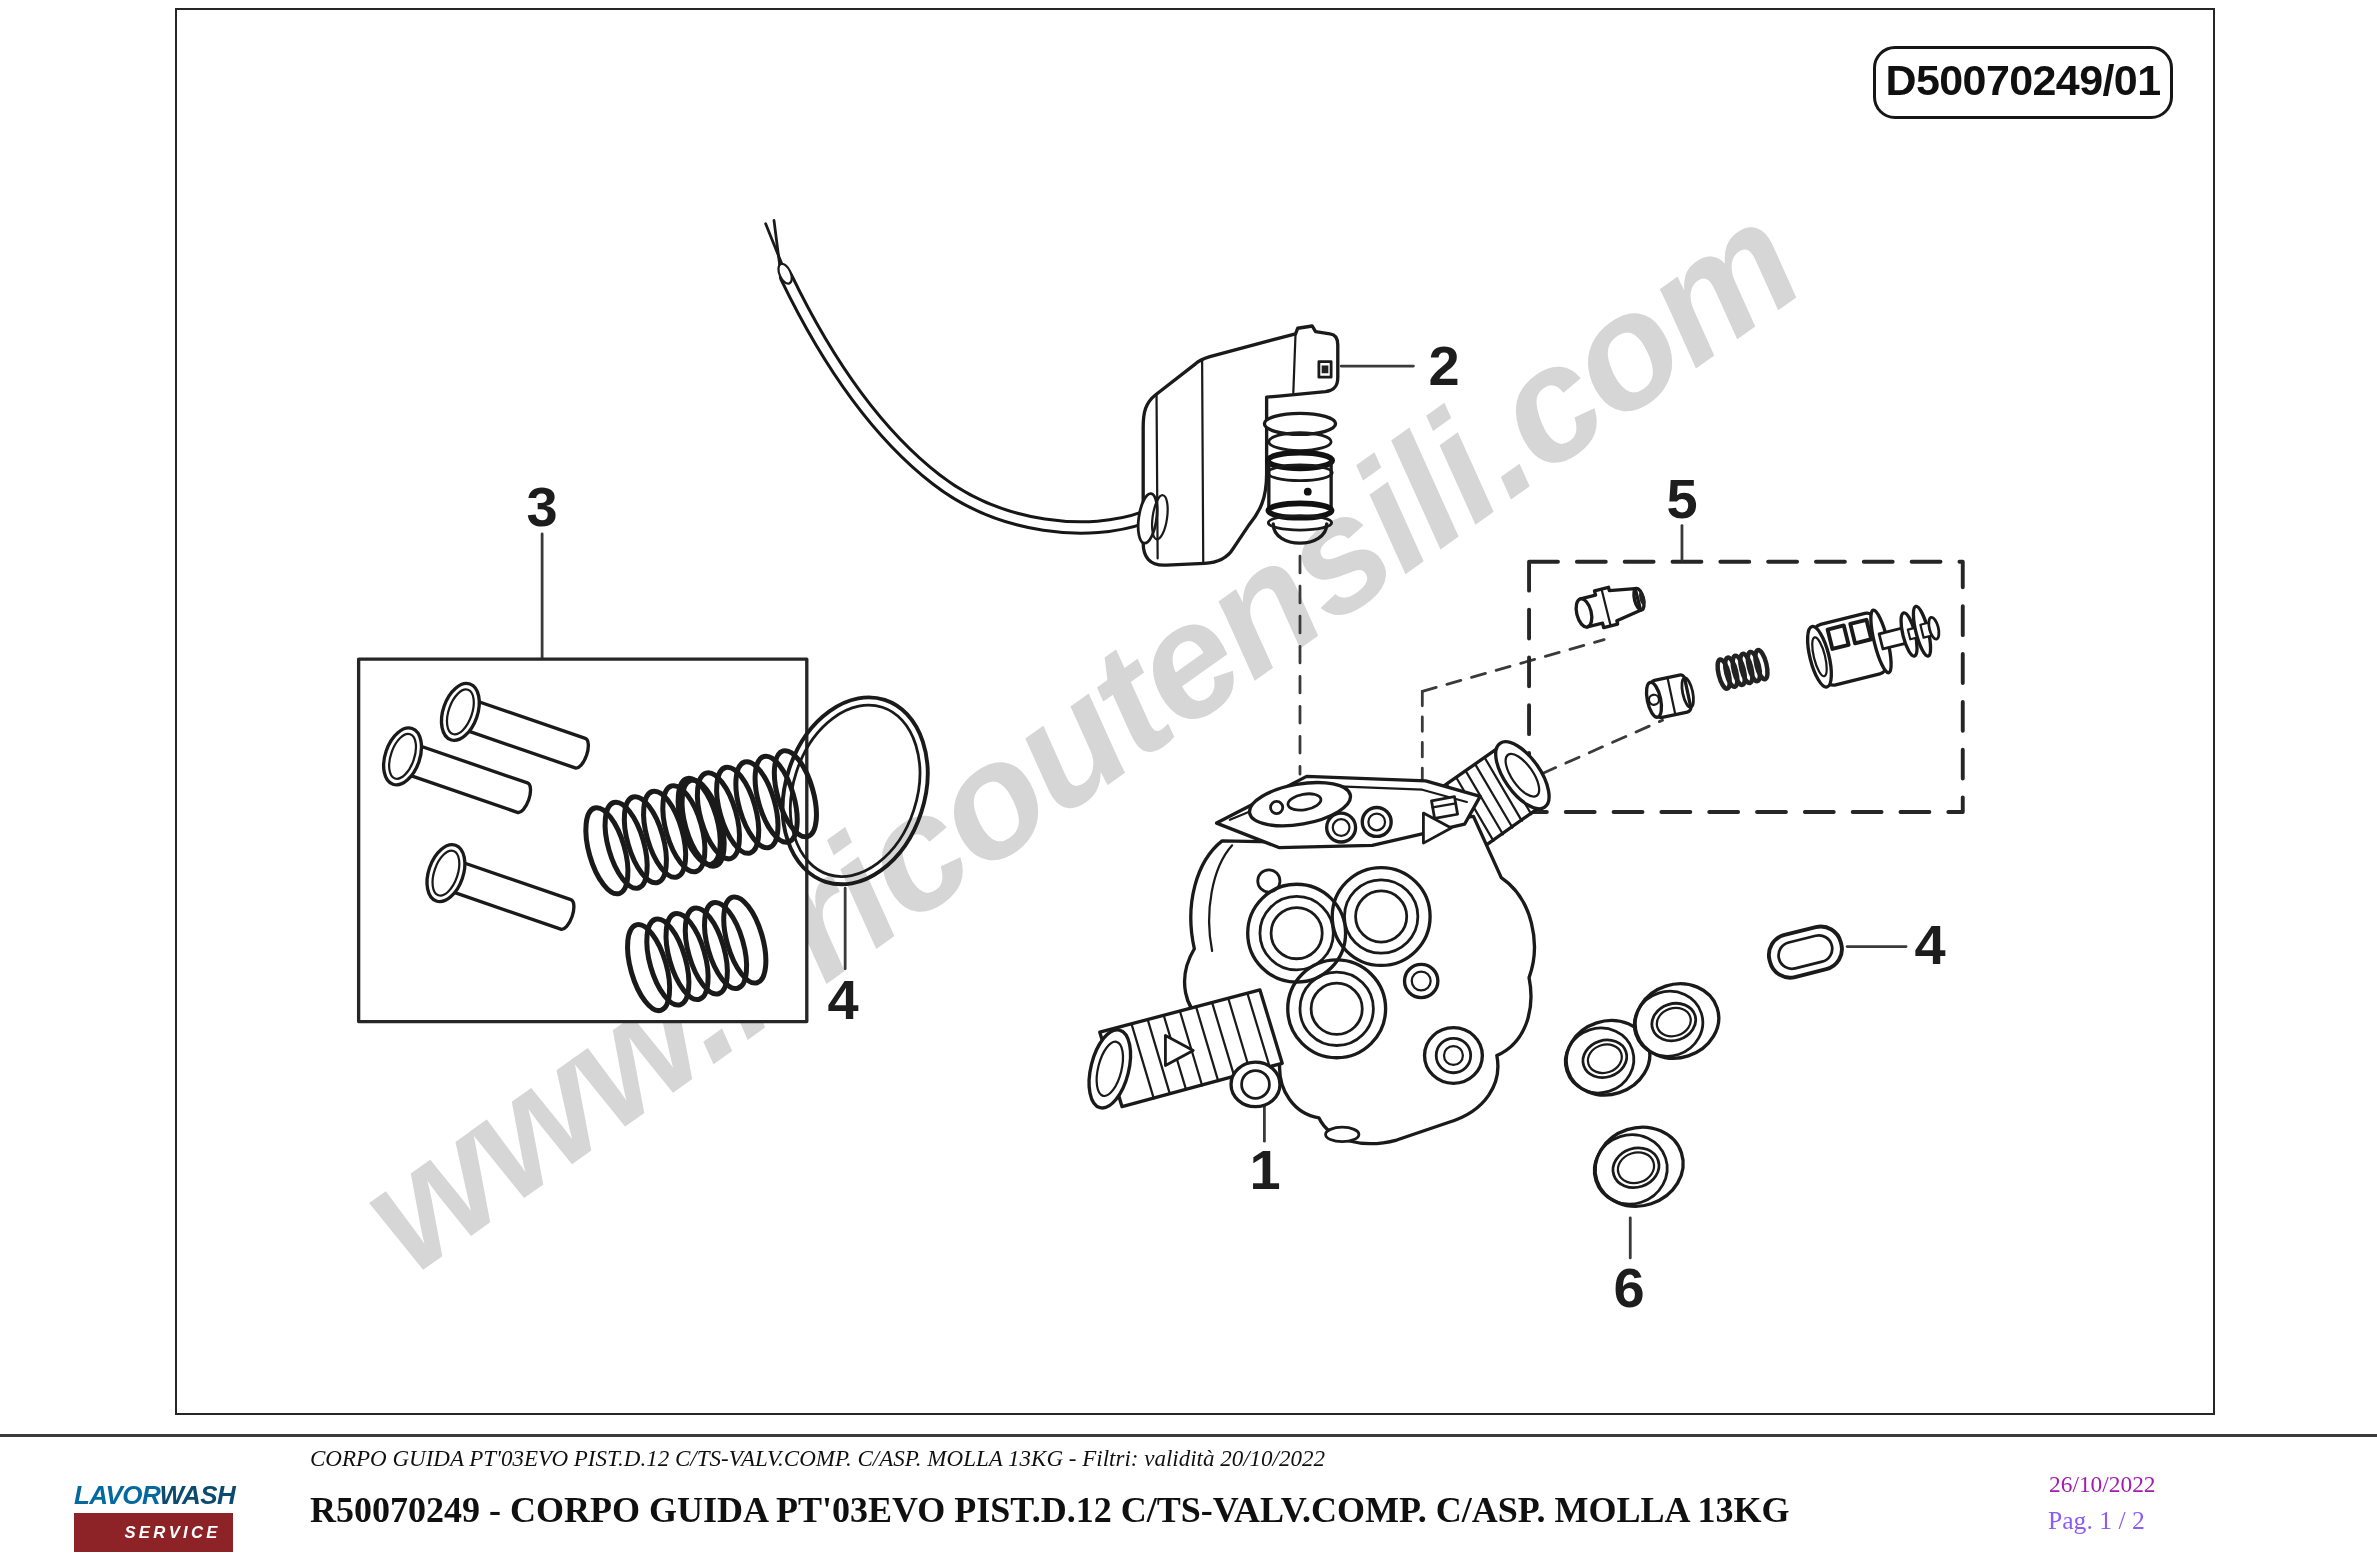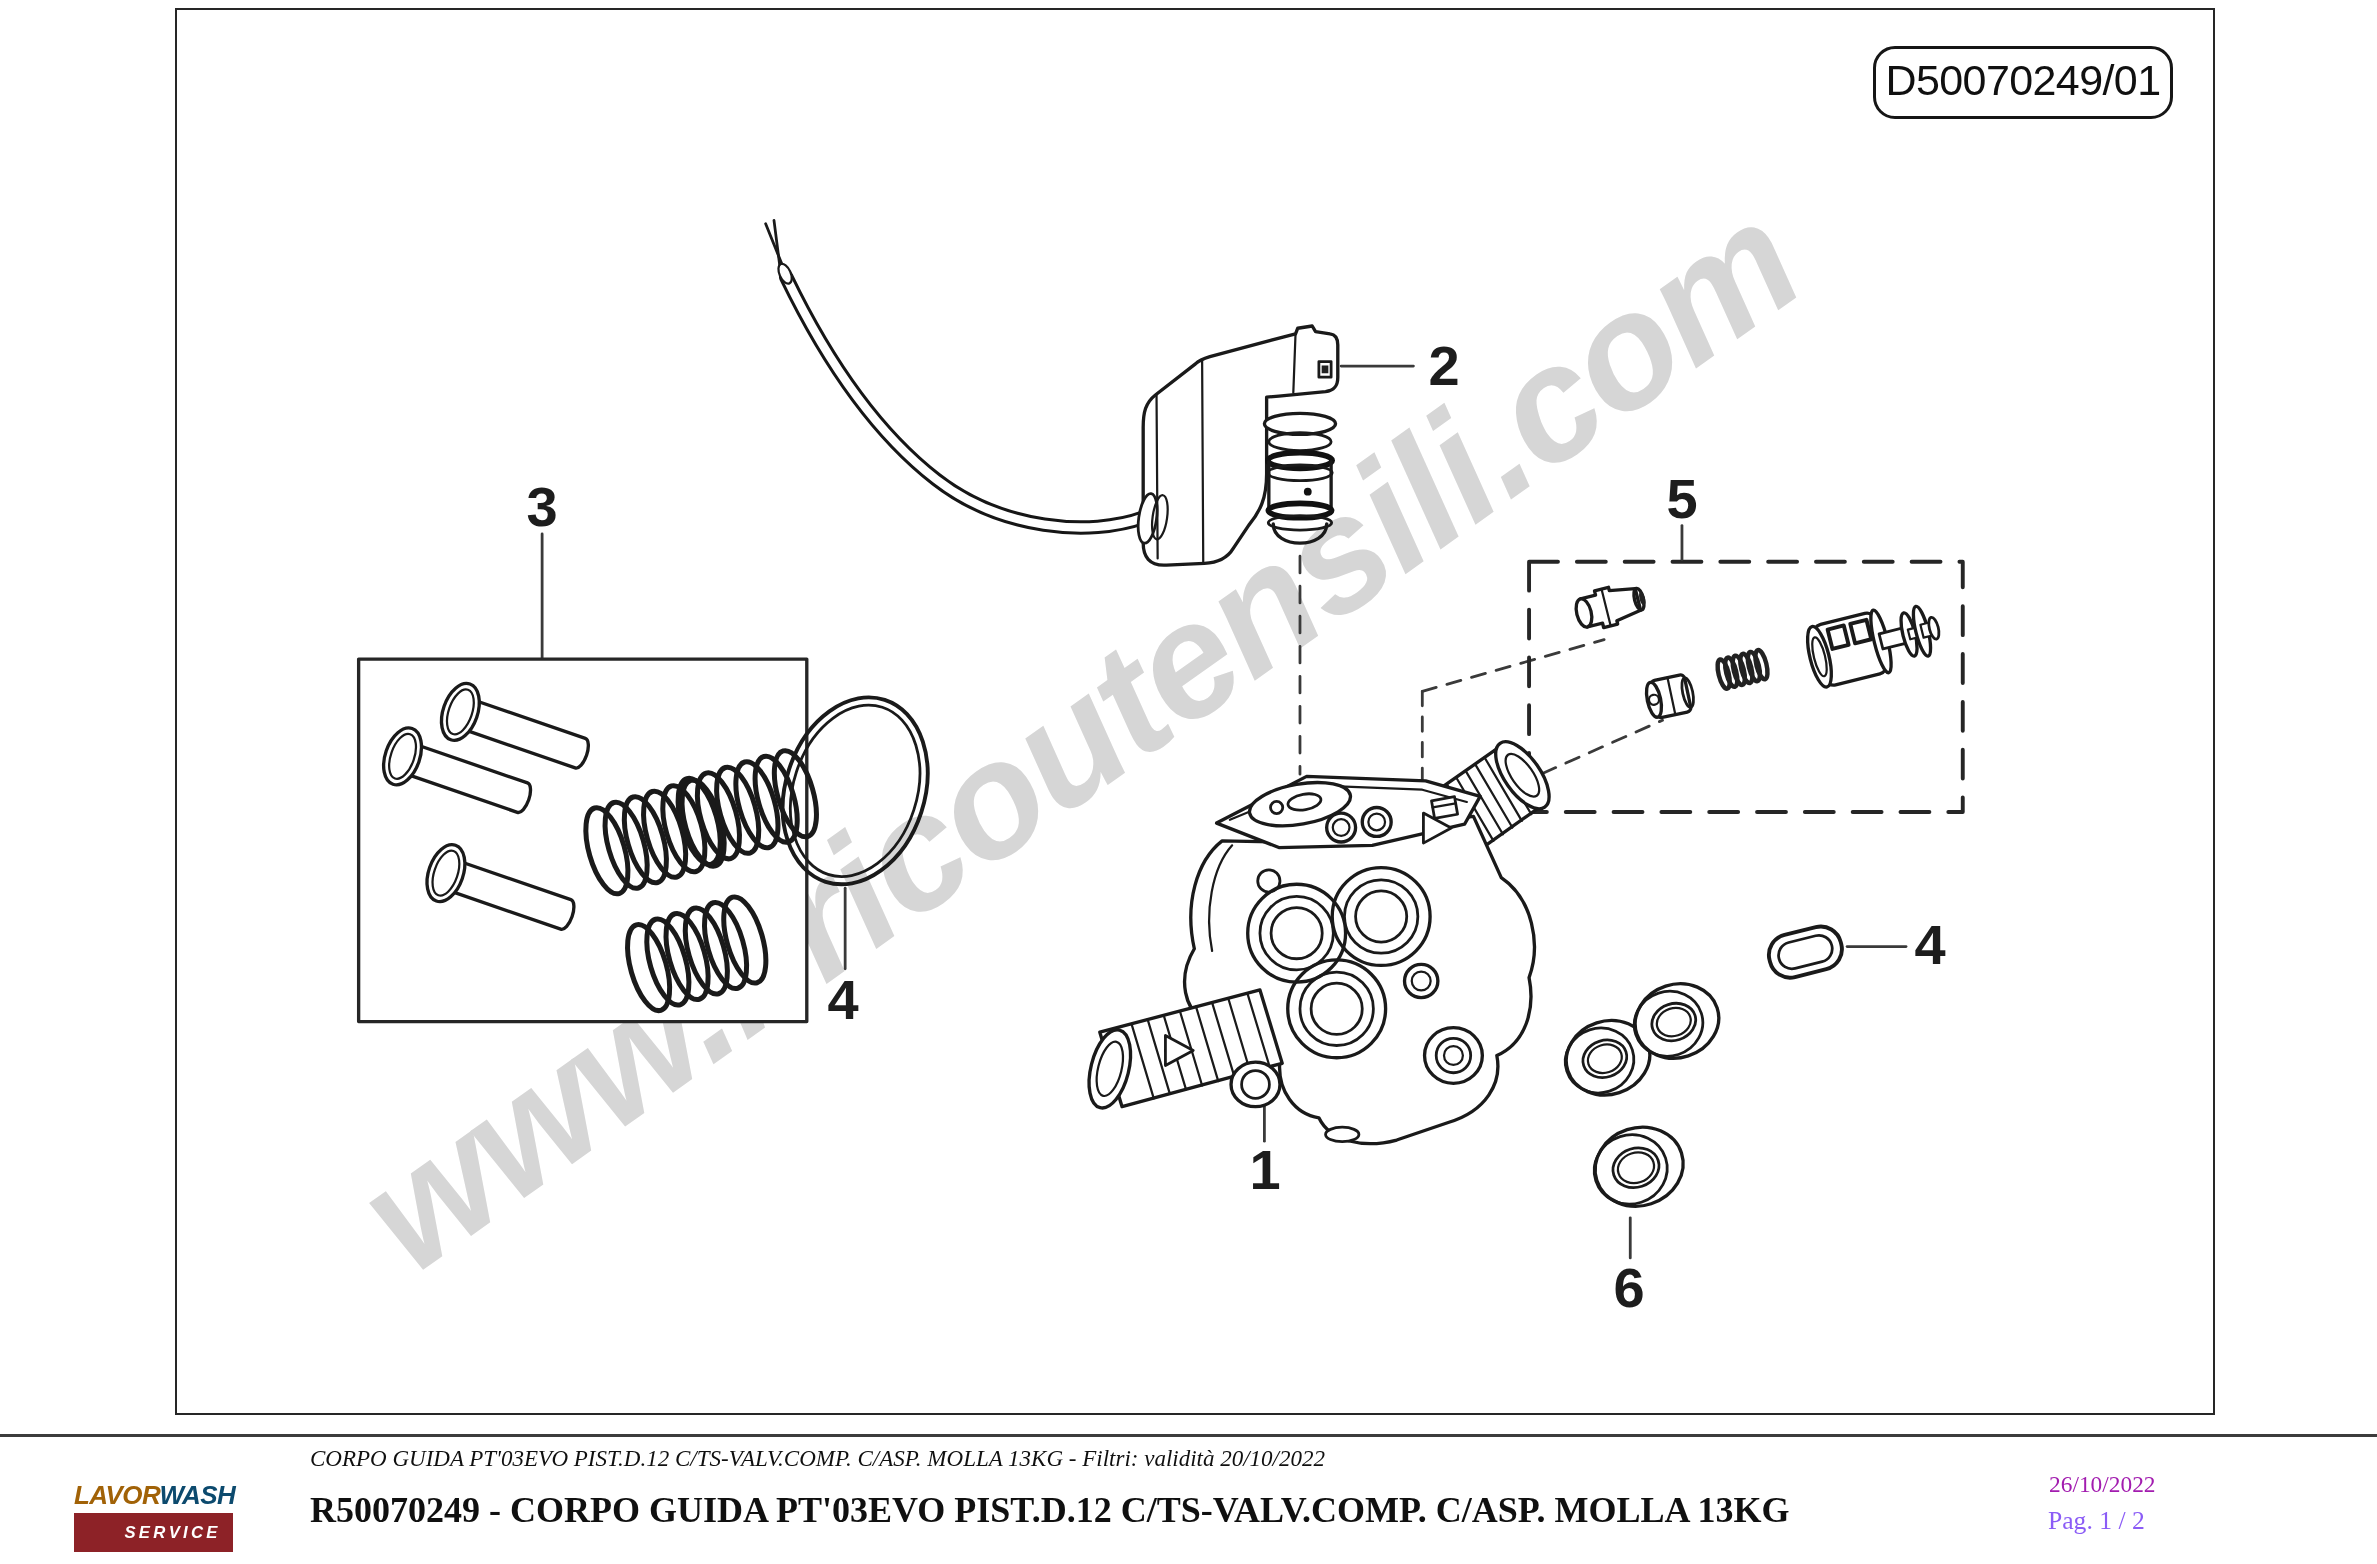--- a/index.html
+++ b/index.html
@@ -16,33 +16,33 @@
       font-family:"Liberation Sans",sans-serif;
       font-weight:bold;font-style:italic;
       font-size:162px;letter-spacing:-2.2px;white-space:nowrap;
       text-align:center;line-height:250px;color:#d6d6d6;z-index:1;}
 
   #diagram-svg{left:0;top:0;width:2377px;height:1565px;z-index:2;}
 
   
   #code-box{left:1873px;top:46px;width:294px;height:67px;z-index:3;
       border:3.3px solid #161616;border-radius:22px;background:#ffffff;
-      font-size:43px;font-weight:normal;letter-spacing:-0.6px;color:#101010;
+      font-size:43px;font-weight:bold;letter-spacing:-0.6px;color:#101010;
       text-align:center;line-height:63px;}
 
   
   .callout{z-index:4;font-size:56px;font-weight:bold;color:#1d1d1d;
       transform:translate(-50%,-50%);line-height:1;}
 
   
   #footer-divider{left:0;top:1434px;width:2377px;height:3.3px;background:#3c3c3c;z-index:5;}
 
   #logo{left:74px;top:1480px;z-index:6;font-style:italic;font-weight:bold;}
   #logo .row1{font-size:26px;letter-spacing:-0.6px;white-space:nowrap;}
-  #logo .lavor{color:#a16207;}
+  #logo .lavor{color:#0369a1;}
   #logo .wash{color:#0c4a6e;}
   #logo .service-box{margin-top:2.2px;width:159px;height:39px;background:#8d2227;
       text-align:right;padding-right:12.2px;box-sizing:border-box;}
   #logo .service{display:inline-block;color:#ffffff;font-size:16.7px;letter-spacing:3.3px;
       line-height:39px;font-style:italic;}
 
   #footer-info{left:310px;top:1446px;z-index:6;color:#101010;
       font-family:"Liberation Serif",serif;}
   #footer-filter{font-size:23px;font-style:italic;white-space:nowrap;}
   #footer-title{font-size:36px;font-weight:bold;margin-top:17px;white-space:nowrap;}

